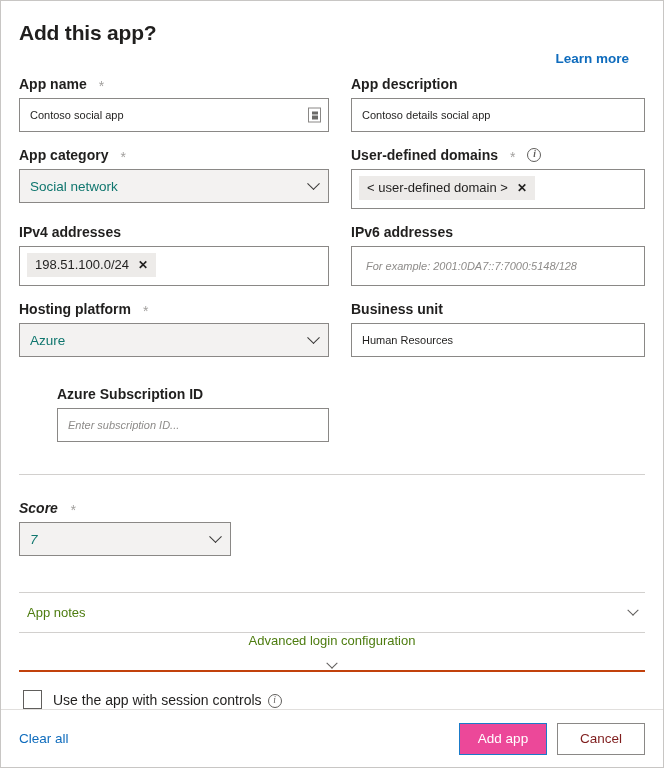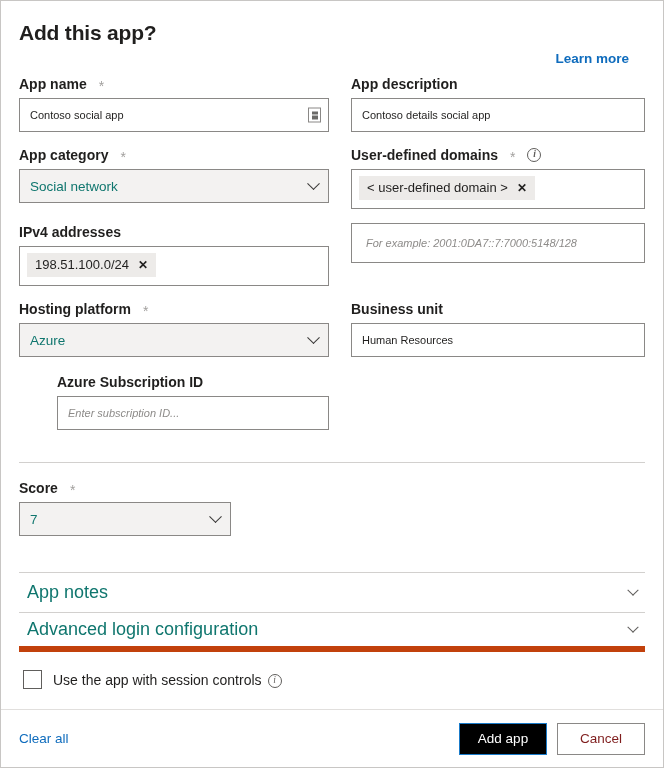--- a/index.html
+++ b/index.html
@@ -192,49 +192,49 @@
     font-weight: bold;
     font-size: 12px;
     color: #201f1e;
     cursor: pointer;
     line-height: 1;
   }
 
   
   .subfield {
     margin-left: 38px;
-    margin-top: 16px;
+    margin-top: 28px;
     width: 272px;
   }
 
   
   .divider {
     border: 0;
     border-top: 1px solid #d2d0ce;
     margin: 18px 0 0 0;
   }
 
   
-  .score-wrap { margin-top: 16px; }
+  .score-wrap { margin-top: 24px; font-style: italic; }
   .score-select { width: 212px; }
 
   
   .accordions { margin-top: 36px; }
   .acc {
     height: 40px;
     border-top: 1px solid #d2d0ce;
     display: flex;
     align-items: center;
     justify-content: space-between;
-    font-size: 18px;
-    color: #0f766e;
+    font-size: 13px;
+    color: #4d7c0f;
     cursor: pointer;
     padding: 0 8px 0 8px;
   }
-  .acc:last-of-type { border-bottom: 6px solid #c2410c; }
+  .acc:last-of-type { border-bottom: 2px solid #c2410c; flex-direction: column; }
   .acc .chev {
     border-right: 1.3px solid #605e5c;
     border-bottom: 1.3px solid #605e5c;
     width: 8px;
     height: 8px;
   }
 
   
   .checkrow {
     display: flex;
@@ -280,21 +280,21 @@
     min-width: 88px;
     font-size: 13.5px;
     font-family: "Liberation Sans", sans-serif;
     display: inline-flex;
     align-items: center;
     justify-content: center;
     cursor: pointer;
     padding: 0 14px;
   }
   .btn-primary {
-    background: #000000;
+    background: #ec4899;
     color: #ffffff;
     border: 1px solid #1a7bc9;
     margin-right: 10px;
   }
   .btn-secondary {
     background: #ffffff;
     color: #7f1d1d;
     border: 1px solid #8a8886;
   }
 </style>
@@ -366,20 +366,23 @@
         </div>
         <div class="chipbox">
           <span class="chip">
             <span>198.51.100.0/24</span>
             <span class="x">✕</span>
           </span>
         </div>
       </div>
 
       <div class="field">
+        <div class="label">
+          <span>IPv6 addresses</span>
+        </div>
         <div class="input" style="height:40px;padding-left:14px;">
           <span class="placeholder">For example: 2001:0DA7::7:7000:5148/128</span>
         </div>
       </div>
 
       <div class="field">
         <div class="label">
           <span>Hosting platform</span>
           <span class="req">*</span>
         </div>

